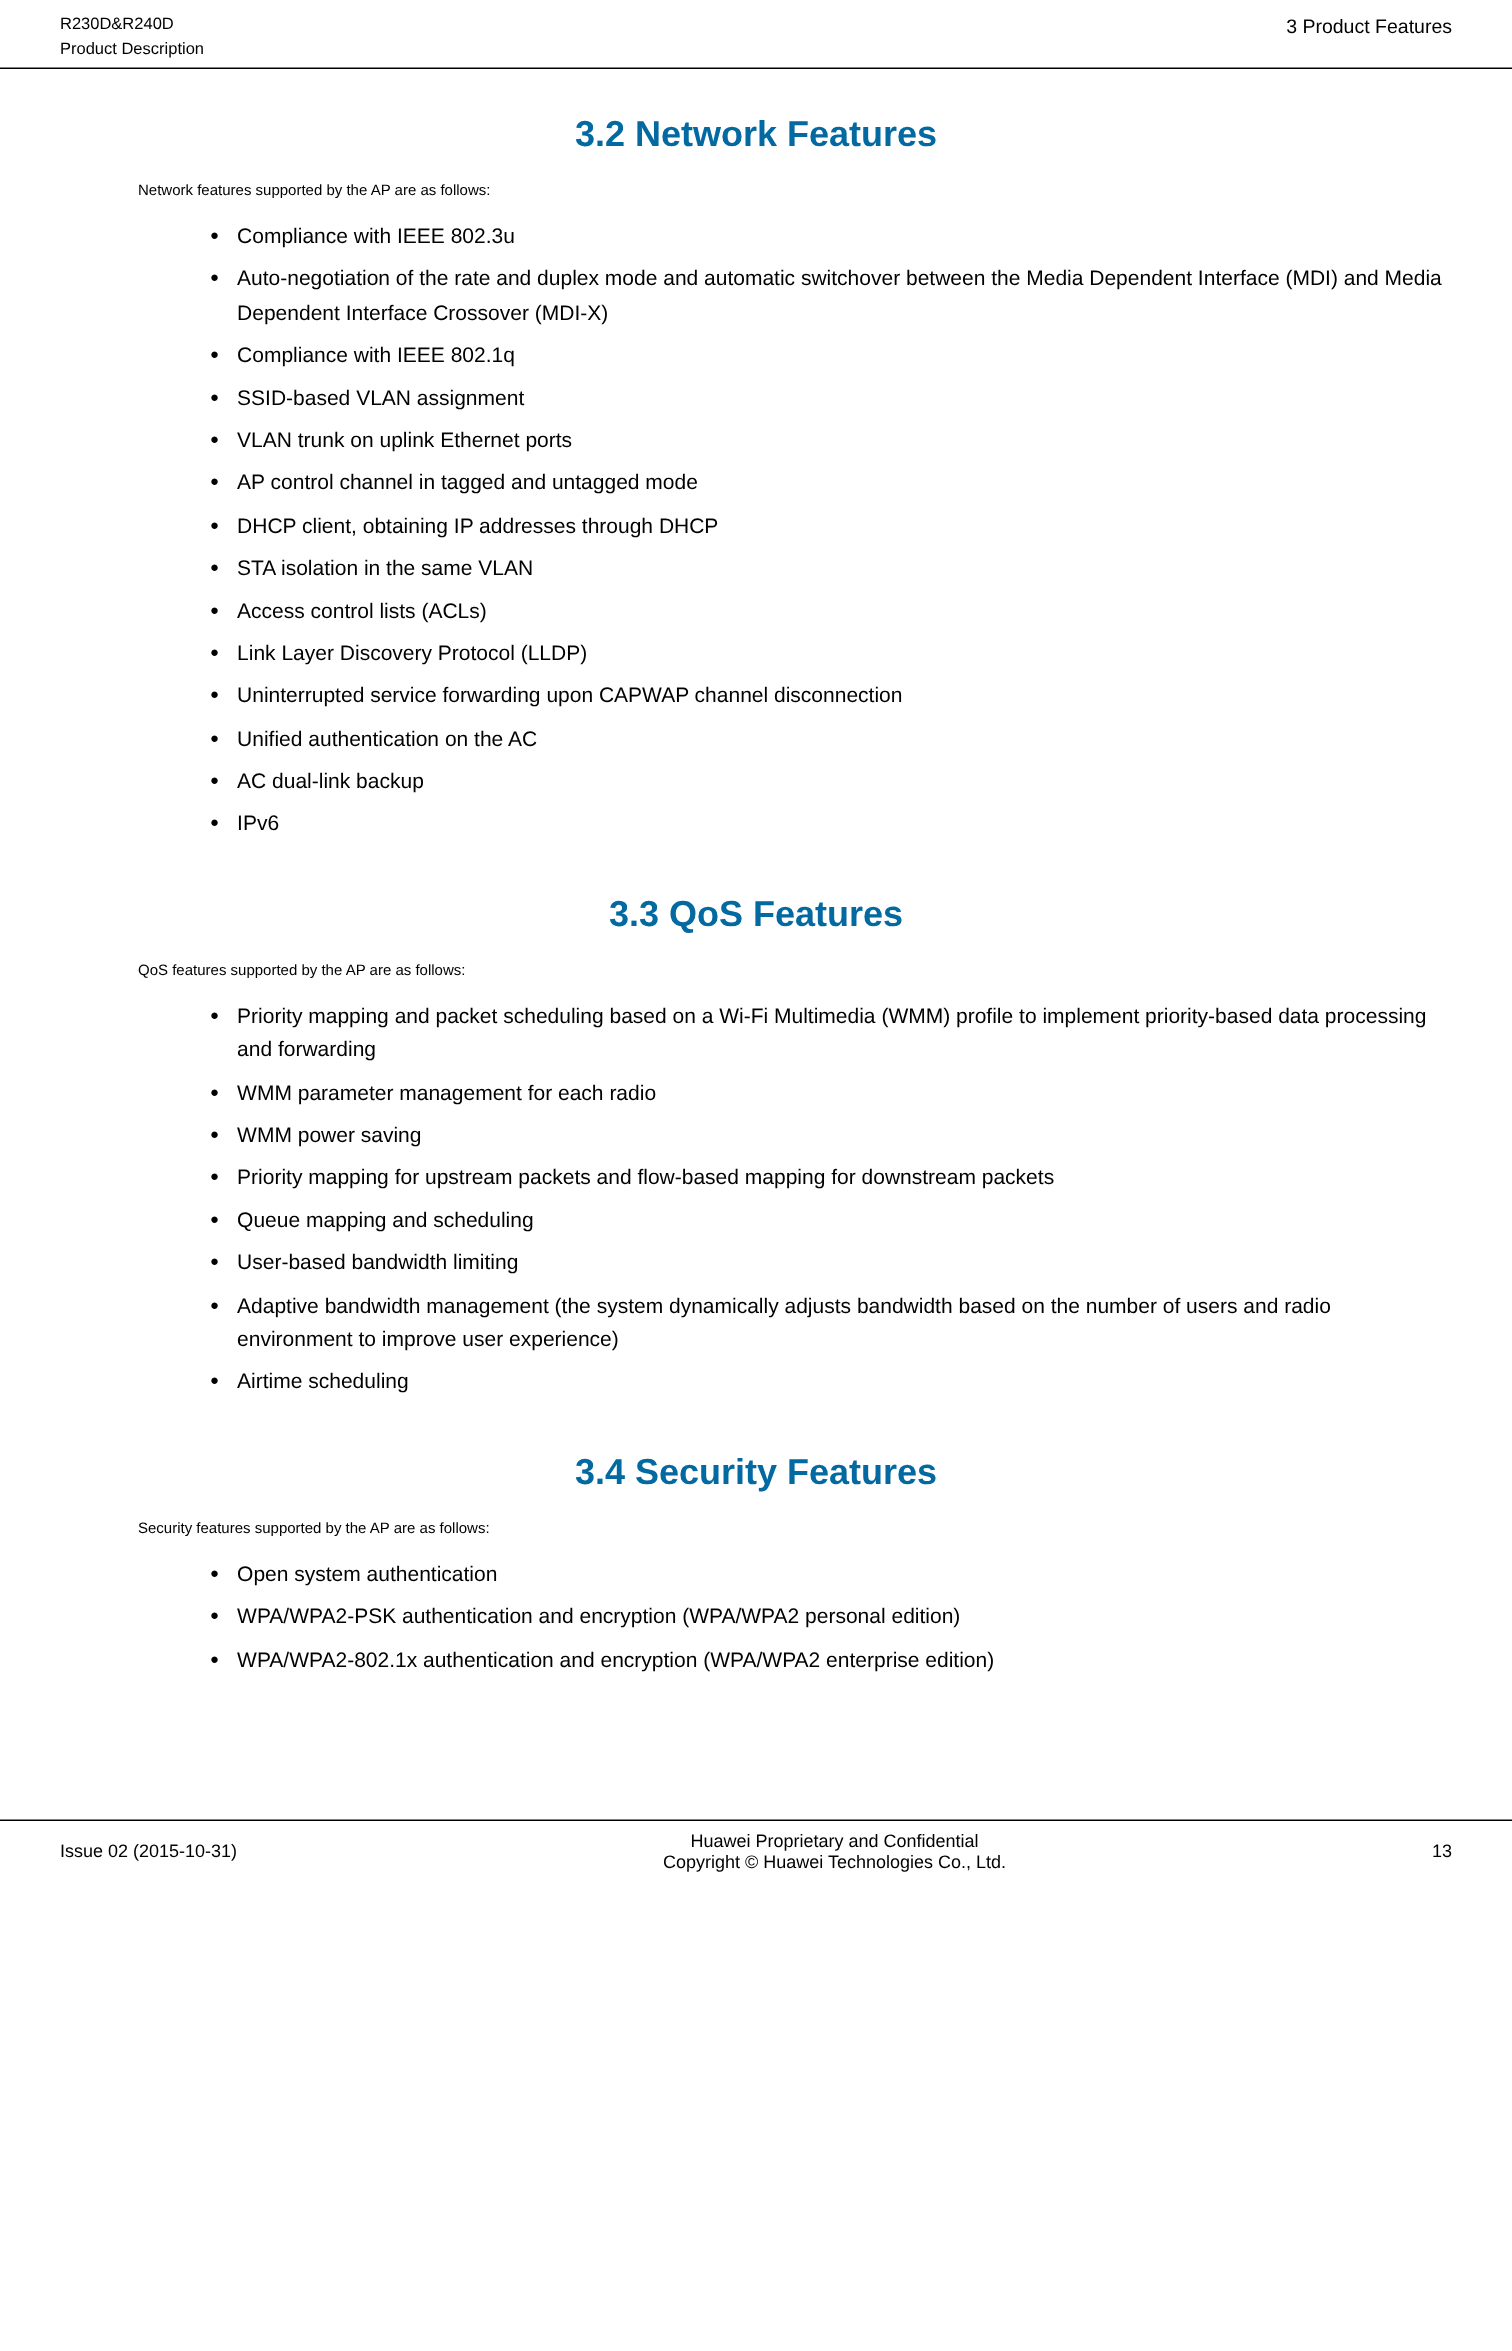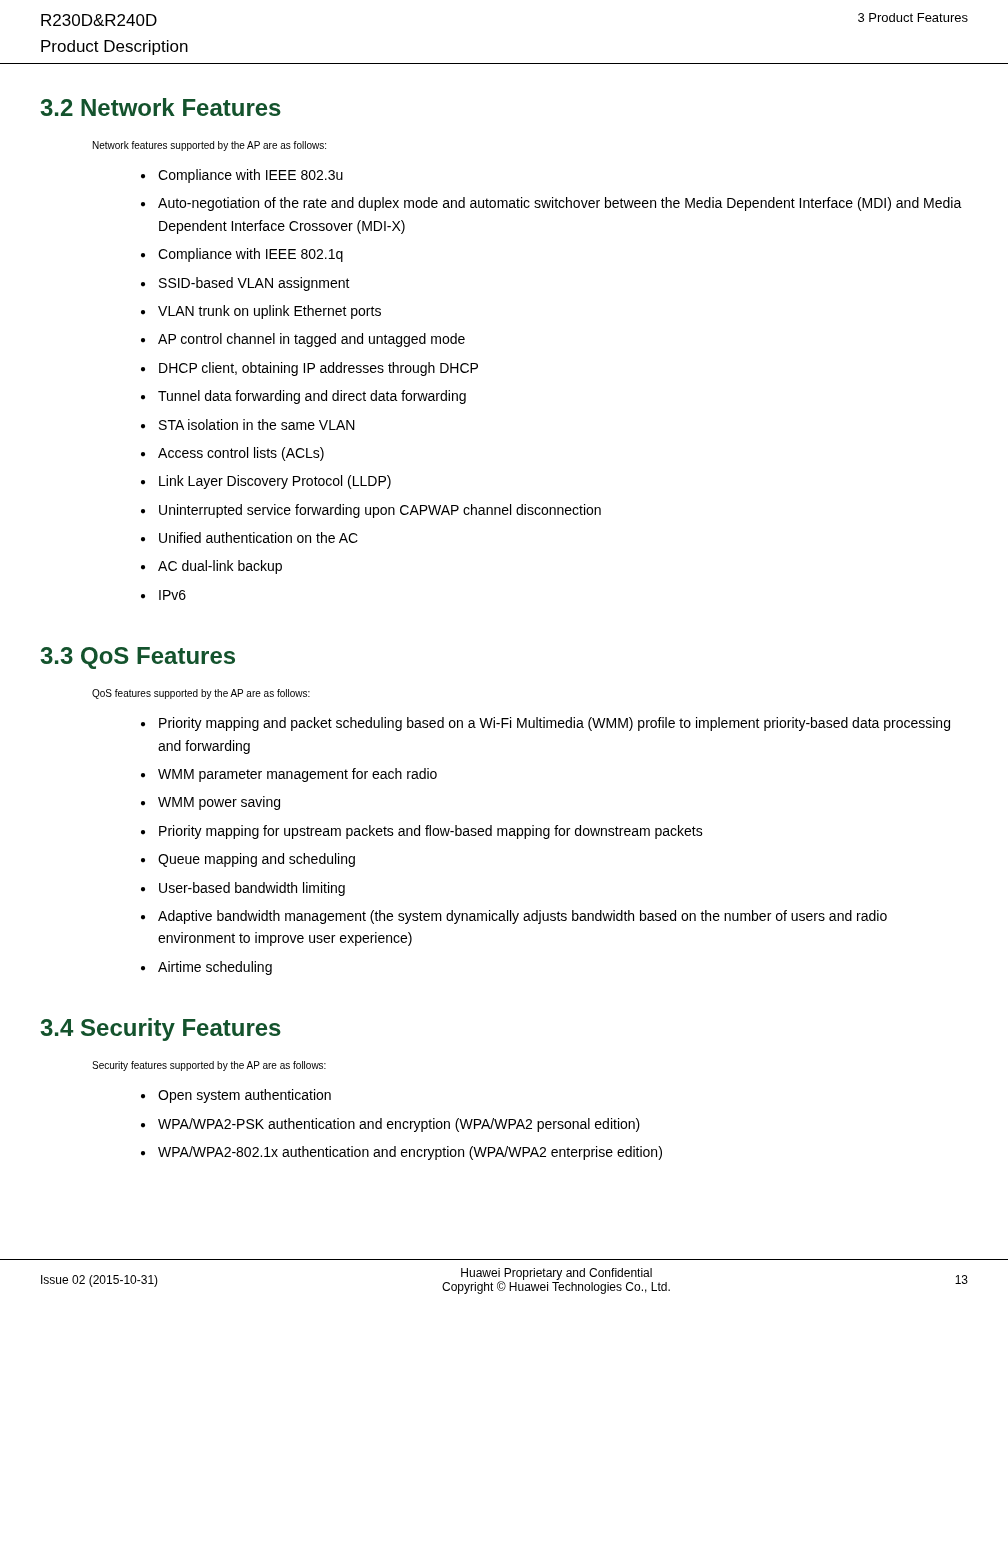--- a/index.html
+++ b/index.html
@@ -18,41 +18,42 @@
     }
     .page-header {
       display: flex;
       justify-content: space-between;
       align-items: flex-start;
       padding: 8px 40px 4px 40px;
       border-bottom: 1px solid #000;
       margin-bottom: 0;
     }
     .page-header-left {
-      font-size: 17px;
+      font-size: 11px;
       line-height: 1.5;
     }
     .page-header-right {
       font-size: 13px;
       line-height: 1.5;
       text-align: left;
     }
     .page-content {
       padding: 20px 40px 40px 40px;
     }
     h2 {
       font-size: 26px;
       font-weight: bold;
       margin-bottom: 16px;
       margin-top: 10px;
       color: #000;
     }
     h2.section-title {
       font-size: 24px;
-      color: #14532d;
+      color: #0369a1;
+      text-align: center;
     }
     .section {
       margin-bottom: 36px;
     }
     .intro-text {
       margin-left: 52px;
       margin-bottom: 10px;
       font-size: 10px;
       line-height: 1.6;
     }
@@ -127,23 +128,20 @@
       <li>
           <span>VLAN trunk on uplink Ethernet ports</span>
         </li>
       <li>
           <span>AP control channel in tagged and untagged mode</span>
         </li>
       <li>
           <span>DHCP client, obtaining IP addresses through DHCP</span>
         </li>
       <li>
-          <span>Tunnel data forwarding and direct data forwarding</span>
-        </li>
-      <li>
           <span>STA isolation in the same VLAN</span>
         </li>
       <li>
           <span>Access control lists (ACLs)</span>
         </li>
       <li>
           <span>Link Layer Discovery Protocol (LLDP)</span>
         </li>
       <li>
           <span>Uninterrupted service forwarding upon CAPWAP channel disconnection</span>

